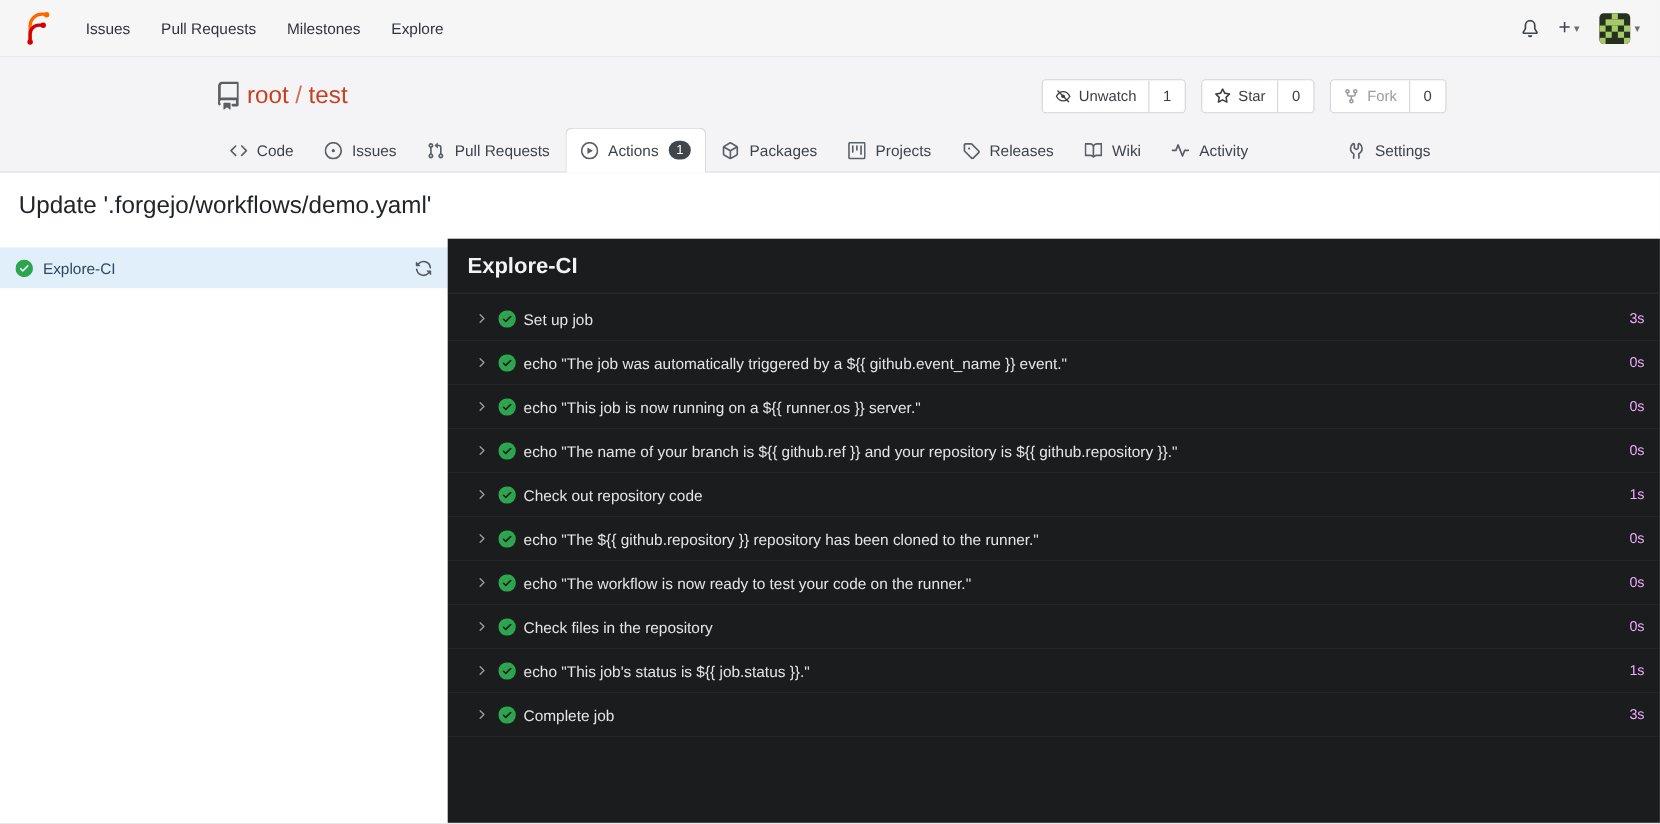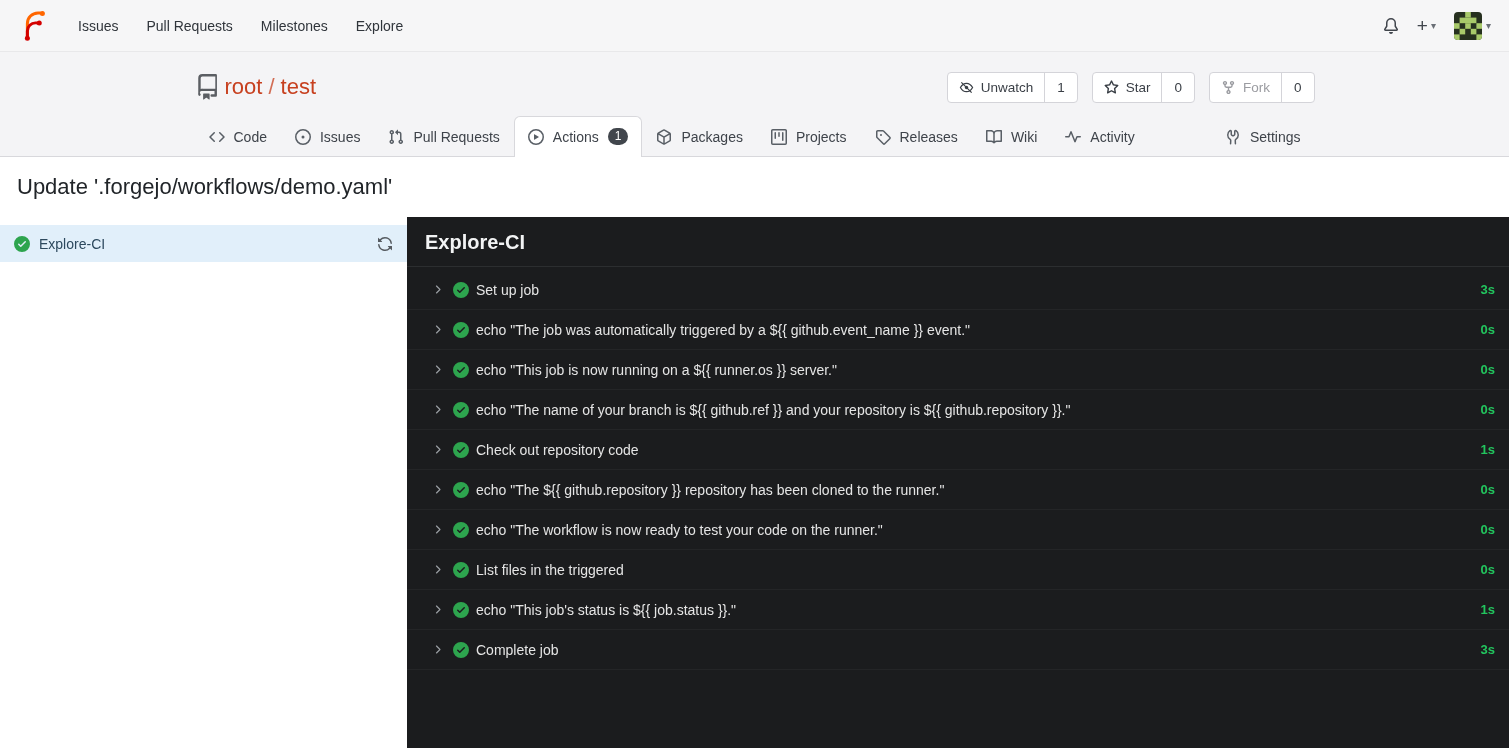--- a/index.html
+++ b/index.html
@@ -54,21 +54,21 @@
   .log-col { flex:1; background:#1b1c1e; display:flex; flex-direction:column; overflow:hidden; }
   .log-header { padding:14px 18px 12px; border-bottom:1px solid #2c2e30; }
   .log-title { font-size:20px; font-weight:600; color:#f2f3f4; }
   .log-status { margin-top:8px; font-size:13px; color:#ced1d5; }
   .steps { padding-top:3px; }
   .step-row { height:40px; display:flex; align-items:center; padding:0 14px 0 24px; border-bottom:1px solid rgba(255,255,255,0.045); cursor:pointer; }
   .chev { color:#9a9ea3; margin-right:9px; }
   .okc { margin-right:7px; }
   .green { color:#2da44e; }
   .step-name { color:#e5e5e5; font-size:14px; }
-  .step-dur { margin-left:auto; color:#22c55e; font-size:13px; font-weight:700; }
+  .step-dur { margin-left:auto; color:#f0abfc; font-size:13px; font-weight:400; }
 </style>
 </head>
 <body>
 
 <header class="navbar">
   <span class="logo">
     <svg width="30" height="30" viewBox="0 0 24 24">
       <g fill="none" stroke-linecap="round" stroke-width="2.4">
         <path d="M7.5 21.5V10A8.5 8.5 0 0 1 16 1.5h2" stroke="#ff6600"></path>
         <path d="M7.5 21.5V16a6.5 6.5 0 0 1 6.5-6.5h1.5" stroke="#d40000"></path>
@@ -396,21 +396,21 @@
           <span class="chev">
             <svg width="13" height="13" viewBox="0 0 16 16" fill="currentColor">
               <path d="M6.22 3.22a.75.75 0 0 1 1.06 0l4.25 4.25a.75.75 0 0 1 0 1.06l-4.25 4.25a.751.751 0 0 1-1.042-.018.751.751 0 0 1-.018-1.042L9.94 8 6.22 4.28a.75.75 0 0 1 0-1.06Z"></path>
             </svg>
           </span>
           <span class="okc green">
             <svg width="16" height="16" viewBox="0 0 16 16" fill="currentColor">
               <path d="M8 16A8 8 0 1 1 8 0a8 8 0 0 1 0 16Zm3.78-9.72a.751.751 0 0 0-.018-1.042.751.751 0 0 0-1.042-.018L6.75 9.19 5.28 7.72a.751.751 0 0 0-1.042.018.751.751 0 0 0-.018 1.042l2 2a.75.75 0 0 0 1.06 0Z"></path>
             </svg>
           </span>
-          <span class="step-name">List files in the triggered</span>
+          <span class="step-name">Check files in the repository</span>
           <span class="step-dur">0s</span>
         </div>
 
         <div class="step-row">
           <span class="chev">
             <svg width="13" height="13" viewBox="0 0 16 16" fill="currentColor">
               <path d="M6.22 3.22a.75.75 0 0 1 1.06 0l4.25 4.25a.75.75 0 0 1 0 1.06l-4.25 4.25a.751.751 0 0 1-1.042-.018.751.751 0 0 1-.018-1.042L9.94 8 6.22 4.28a.75.75 0 0 1 0-1.06Z"></path>
             </svg>
           </span>
           <span class="okc green">

